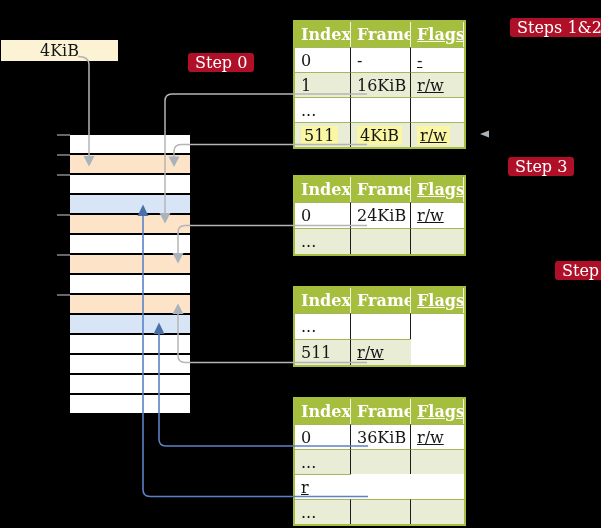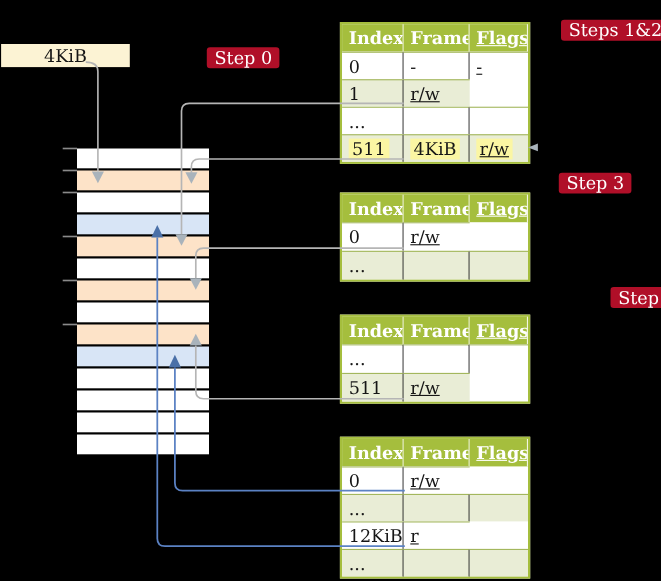--- a/index.html
+++ b/index.html
@@ -12,33 +12,33 @@
     position:absolute;left:1px;top:40px;width:117px;height:21px;
     background:var(--cream);color:#151515;font-size:16px;
     display:flex;align-items:center;justify-content:center;
   }
   
   .badge{
     position:absolute;background:var(--badge);color:#fff;font-size:16px;
     height:19px;padding:0 7px;border-radius:3px;
     display:flex;align-items:center;justify-content:center;white-space:nowrap;
   }
-  #badge-step0{left:188px;top:43px;}
+  #badge-step0{left:188px;top:53px;}
   #badge-steps12{left:510px;top:18px;border-top-right-radius:0;border-bottom-right-radius:0;padding-right:12px;}
   #badge-step3{left:508px;top:157px;}
   #badge-step4{left:528px;top:261px;margin-left:27px;}
   
   #memory{position:absolute;left:70px;top:135px;width:120px;}
   .mrow{height:18px;margin-bottom:2px;}
   .mrow.white{background:#ffffff;}
   .mrow.peach{background:var(--peach);}
   .mrow.blue{background:var(--blue-row);}
   
   .ptable{
-    position:absolute;left:309px;width:169px;
+    position:absolute;left:293px;width:169px;
     border:2px solid var(--table-header);background:#fff;
   }
   #table-0{top:20px;} #table-1{top:175px;} #table-2{top:286px;} #table-3{top:397px;}
   .trow{display:grid;grid-template-columns:56px 60px 53px;}
   .t25 .trow{height:25px;} .t26 .trow{height:26px;}
   .trow.thead{height:25px;}
   .tcell{
     display:flex;align-items:center;padding-left:6px;box-sizing:border-box;
     font-size:16px;color:#161616;background:#fff;
     border-right:1px solid #1c1c1c;overflow:hidden;
@@ -94,20 +94,21 @@
         <div class="tcell">Frame</div>
         <div class="tcell">Flags</div>
       </div>
       <div class="trow">
         <div class="tcell">0</div>
         <div class="tcell">-</div>
         <div class="tcell">-</div>
       </div>
       <div class="trow shaded">
         <div class="tcell">1</div>
+        <div class="tcell">16KiB</div>
         <div class="tcell">r/w</div>
       </div>
       <div class="trow">
         <div class="tcell">...</div>
         <div class="tcell"></div>
         <div class="tcell"></div>
       </div>
       <div class="trow shaded">
         <div class="tcell">
           <span class="hl">511</span>
@@ -121,20 +122,21 @@
       </div>
     </div>
   <div class="ptable t26" id="table-1">
       <div class="trow thead">
         <div class="tcell">Index</div>
         <div class="tcell">Frame</div>
         <div class="tcell">Flags</div>
       </div>
       <div class="trow">
         <div class="tcell">0</div>
+        <div class="tcell">24KiB</div>
         <div class="tcell">r/w</div>
       </div>
       <div class="trow shaded">
         <div class="tcell">...</div>
         <div class="tcell"></div>
         <div class="tcell"></div>
       </div>
     </div>
   <div class="ptable t26" id="table-2">
       <div class="trow thead">
@@ -153,29 +155,29 @@
       </div>
     </div>
   <div class="ptable t25" id="table-3">
       <div class="trow thead">
         <div class="tcell">Index</div>
         <div class="tcell">Frame</div>
         <div class="tcell">Flags</div>
       </div>
       <div class="trow">
         <div class="tcell">0</div>
-        <div class="tcell">r/w</div>
-      </div>
-      <div class="trow shaded">
-        <div class="tcell">...</div>
-        <div class="tcell"></div>
-        <div class="tcell"></div>
-      </div>
-      <div class="trow">
-        <div class="tcell">12KiB</div>
+        <div class="tcell">36KiB</div>
+        <div class="tcell">r/w</div>
+      </div>
+      <div class="trow shaded">
+        <div class="tcell">...</div>
+        <div class="tcell"></div>
+        <div class="tcell"></div>
+      </div>
+      <div class="trow">
         <div class="tcell">r</div>
       </div>
       <div class="trow shaded">
         <div class="tcell">...</div>
         <div class="tcell"></div>
         <div class="tcell"></div>
       </div>
     </div>
 
   <svg id="overlay" width="601" height="528" viewBox="0 0 601 528">

